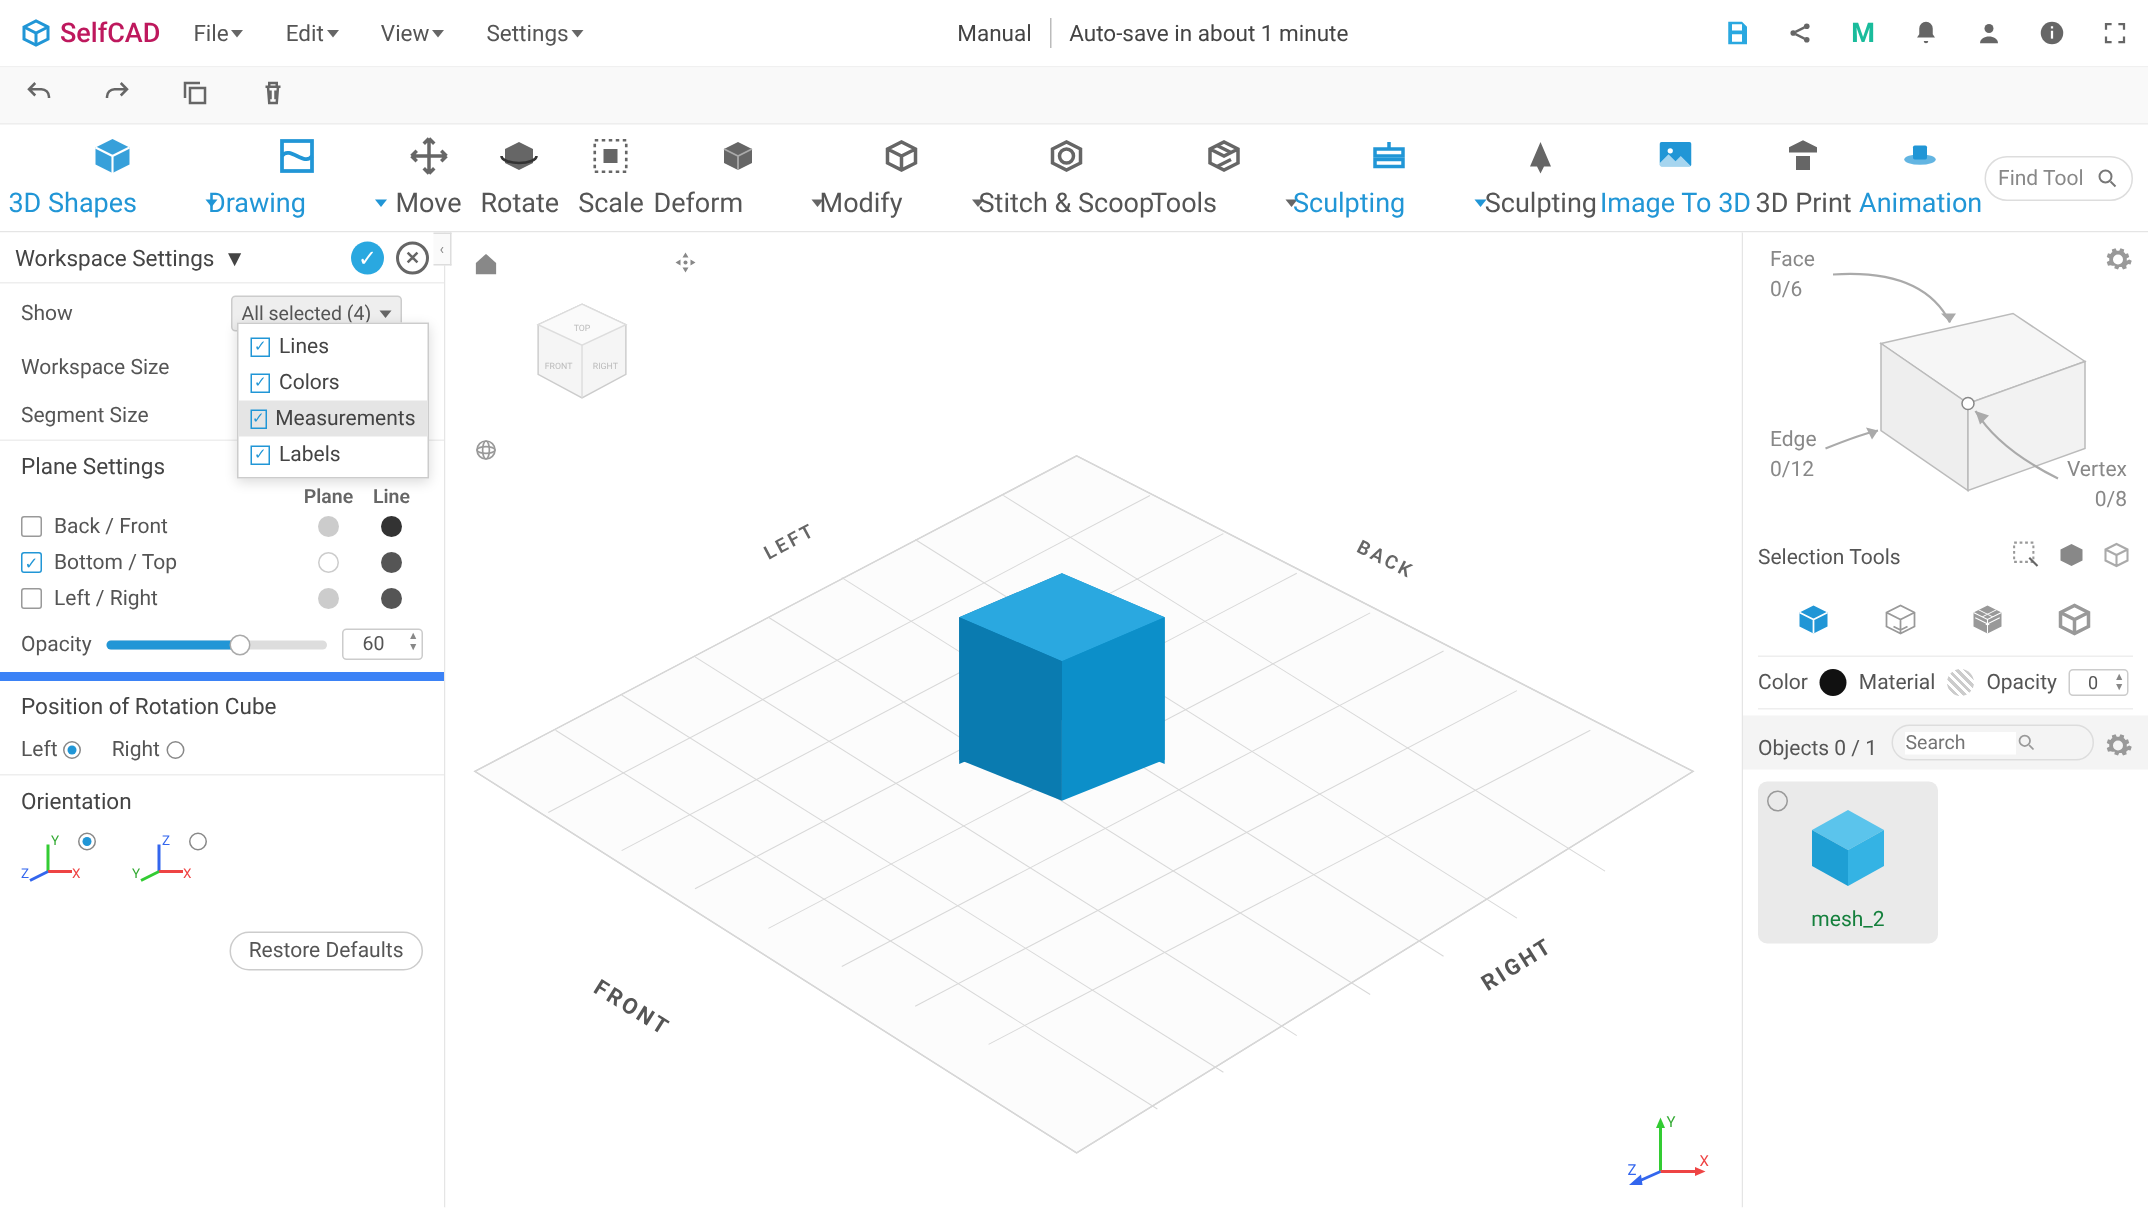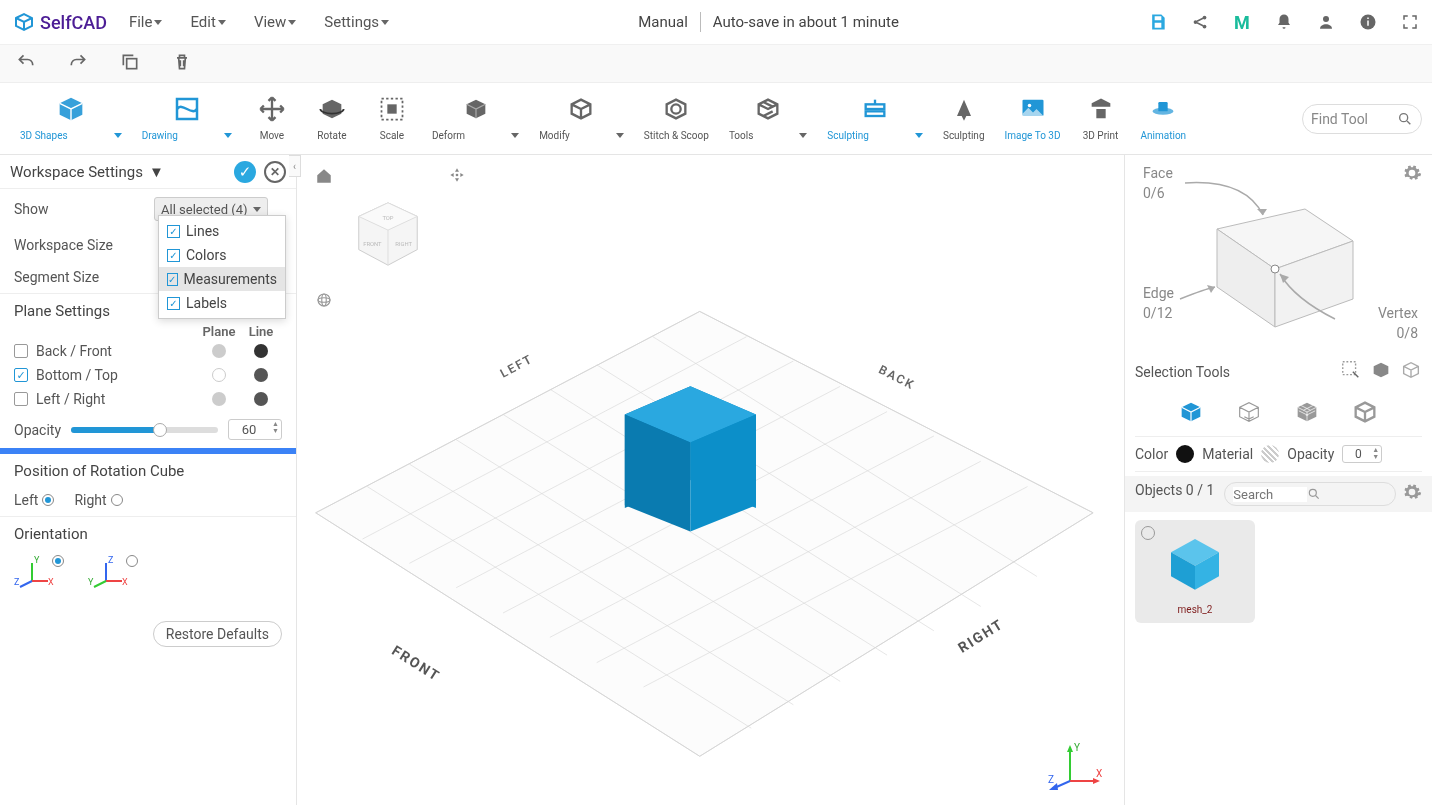--- a/index.html
+++ b/index.html
@@ -1,32 +1,32 @@
 <!DOCTYPE html>
 <html><head>
 <meta charset="utf-8">
 <style>
 * { box-sizing: border-box; margin: 0; padding: 0; font-family: -apple-system, BlinkMacSystemFont, "Segoe UI", Roboto, Arial, sans-serif; }
 html, body { width: 1432px; height: 805px; overflow: hidden; background: #fff; }
 .topbar { height: 45px; display: flex; align-items: center; padding: 0 12px; border-bottom: 1px solid #f0f0f0; }
-.logo { display: flex; align-items: center; font-size: 18px; color: #4c1d95; font-weight: 500; margin-right: 14px; }
+.logo { display: flex; align-items: center; font-size: 18px; color: #be185d; font-weight: 500; margin-right: 14px; }
 .logo svg { margin-right: 4px; }
 .topmenu { display: flex; gap: 28px; margin-left: 8px; }
 .topmenu-item { color: #555; font-size: 15px; cursor: pointer; display: flex; align-items: center; }
 .caret-sm { display:inline-block; margin-left:2px; border-left:4px solid transparent; border-right:4px solid transparent; border-top:5px solid #666; }
 .center-status { flex: 1; text-align: center; color: #444; font-size: 15px; display:flex; align-items:center; justify-content:center; gap:12px;}
 .center-status .divider { width:1px; height:20px; background:#bbb; }
 .top-icons { display: flex; gap: 22px; align-items:center; }
 .top-icons .ic { width:20px; height:20px; color:#666; cursor:pointer; display:flex; align-items:center; justify-content:center; }
 .quickbar { height: 38px; display:flex; align-items:center; padding: 0 16px; gap: 32px; background:#f9f9f9; border-bottom:1px solid #eee;}
 .quickbar .ic { color:#666; cursor:pointer; }
 .toolbar { height: 72px; display:flex; align-items:flex-end; padding: 4px 10px 0; border-bottom:1px solid #e5e5e5; position:relative;}
 .tool-btn { display:flex; flex-direction:column; align-items:center; justify-content:center; padding: 4px 10px 8px; cursor:pointer; height: 72px; min-width: 60px;}
 .tool-btn .icon-box { width:34px; height:34px; display:flex; align-items:center; justify-content:center; color:#666; margin-bottom:4px;}
-.tool-btn .lbl { font-size:10px; color:#555; white-space:nowrap; display:flex; align-items:center;gap:44px;}
+.tool-btn .lbl { font-size:18px; color:#555; white-space:nowrap; display:flex; align-items:center;gap:44px;}
 .tool-btn.blue .lbl { color:#2196d6; }
 .tool-btn.blue .icon-box { color:#2196d6; }
 .find-tool { margin-left:auto; border:1px solid #ddd; border-radius:16px; height:30px; width:120px; display:flex; align-items:center; padding:0 8px; margin-bottom:20px; color:#888; font-size:14px;}
 .find-tool svg { margin-left:auto; }
 .main { display:flex; height: calc(805px - 45px - 38px - 72px); position:relative;}
 .left-panel { width: 297px; border-right:1px solid #e5e5e5; background:#fff; padding: 0; overflow:visible; position:relative;}
 .panel-header { display:flex; align-items:center; padding: 6px 10px; font-size:15px; color:#444; border-bottom:1px solid #eee; height:34px;}
 .panel-header .arrow { margin-left:6px; }
 .panel-header .right-icons { margin-left:auto; display:flex; gap:8px;}
 .circle-btn { width:22px; height:22px; border-radius:50%; display:flex; align-items:center; justify-content:center; cursor:pointer;}
@@ -61,41 +61,41 @@
 .dropdown-pop .cbx { width:13px; height:13px; border:1px solid #2196d6; margin-right:6px; display:inline-flex; align-items:center; justify-content:center;}
 .dropdown-pop .cbx::after { content:"✓"; font-size:10px; color:#2196d6;}
 .collapse-tab { position:absolute; top:0; left:289px; width:12px; height:22px; border:1px solid #ddd; border-left:none; background:#fafafa; display:flex; align-items:center; justify-content:center; font-size:10px; color:#888; cursor:pointer; z-index:5;}
 .viewport { flex:1; position:relative; background:#fff;}
 .vp-icons { position:absolute; top:12px; left:18px; display:flex; flex-direction:column; gap:18px; color:#888;}
 .vp-icons .ic, .vp-icons2 .ic { cursor:pointer;}
 .vp-icons2 { position:absolute; top:12px; left:152px; display:flex; flex-direction:column; gap:58px; color:#888;}
 .rotcube { position:absolute; top:40px; left:52px; width:78px; height:78px;}
 .axis-gizmo { position:absolute; bottom:14px; right:20px; width:56px; height:50px;}
 .grid-canvas { position:absolute; top:0; left:0; width:100%; height:100%;}
-.right-panel { width:308px; border-left:1px solid #e5e5e5; background:#fff; padding: 8px 10px; display:flex; flex-direction:column;}
+.right-panel { width:271px; border-left:1px solid #e5e5e5; background:#fff; padding: 8px 10px; display:flex; flex-direction:column;}
 .face-cube { width:100%; height:190px; position:relative;}
 .face-lbl { position:absolute; font-size:14px; color:#888;}
 .sel-row { display:flex; align-items:center; font-size:14px; color:#555; padding:6px 0;}
 .sel-row .spacer { flex:1;}
 .sel-icons { display:flex; gap:8px;}
 .shade-row { display:flex; gap:28px; justify-content:center; padding:8px 0;}
 .shade-row .sic { width:30px; height:30px; color:#999; cursor:pointer;}
 .shade-row .sic.active { color:#2196d6;}
 .color-row { display:flex; align-items:center; gap:8px; padding:4px 0; font-size:14px; color:#555;}
 .color-dot { width:18px; height:18px; border-radius:50%; background:#111;}
 .mat-ic { width:18px; height:18px; border-radius:50%; background:repeating-linear-gradient(45deg,#ccc,#ccc 2px,#fff 2px,#fff 4px);}
 .small-num { width:40px; border:1px solid #ccc; border-radius:3px; font-size:12px; text-align:center; padding:1px 10px 1px 2px; position:relative;}
-.obj-header { display:flex; align-items:flex-start; padding:6px 0; font-size:14px; color:#555; background:#f4f4f4; margin:4px -10px 0; padding:6px 10px;}
+.obj-header { display:flex; align-items:flex-end; padding:6px 0; font-size:14px; color:#555; background:#f4f4f4; margin:4px -10px 0; padding:6px 10px;}
 .search-pill { border:1px solid #ddd; border-radius:12px; height:24px; flex:1; margin-left:10px; display:flex; align-items:center; padding:0 8px;}
 .search-pill input { border:none; width:74px; font-size:13px; outline:none;}
 .gear { width:20px; height:20px; color:#888; margin-left:6px; cursor:pointer;}
 .obj-item { background:#eaeaea; border-radius:6px; width:120px; padding:8px; margin-top:8px; display:flex; flex-direction:column; align-items:center; position:relative;}
 .obj-item .ring { position:absolute; top:6px; left:6px; width:14px; height:14px; border:1.5px solid #999; border-radius:50%;}
 .obj-thumb { width:70px; height:70px; display:flex; align-items:center; justify-content:center;}
-.obj-name { font-size:10px; color:#7f1d1d; margin-top:6px;}
+.obj-name { font-size:14px; color:#15803d; margin-top:6px;}
 .header-cols { display:flex; padding:0 14px; font-size:13px; color:#666; font-weight:600;}
 .header-cols span:nth-child(1){flex:1;}
 .header-cols span{width:42px; text-align:center;}
 </style>
 </head>
 <body>
 
 <div class="topbar">
   <div class="logo">
     <svg width="24" height="24" viewBox="0 0 24 24">

